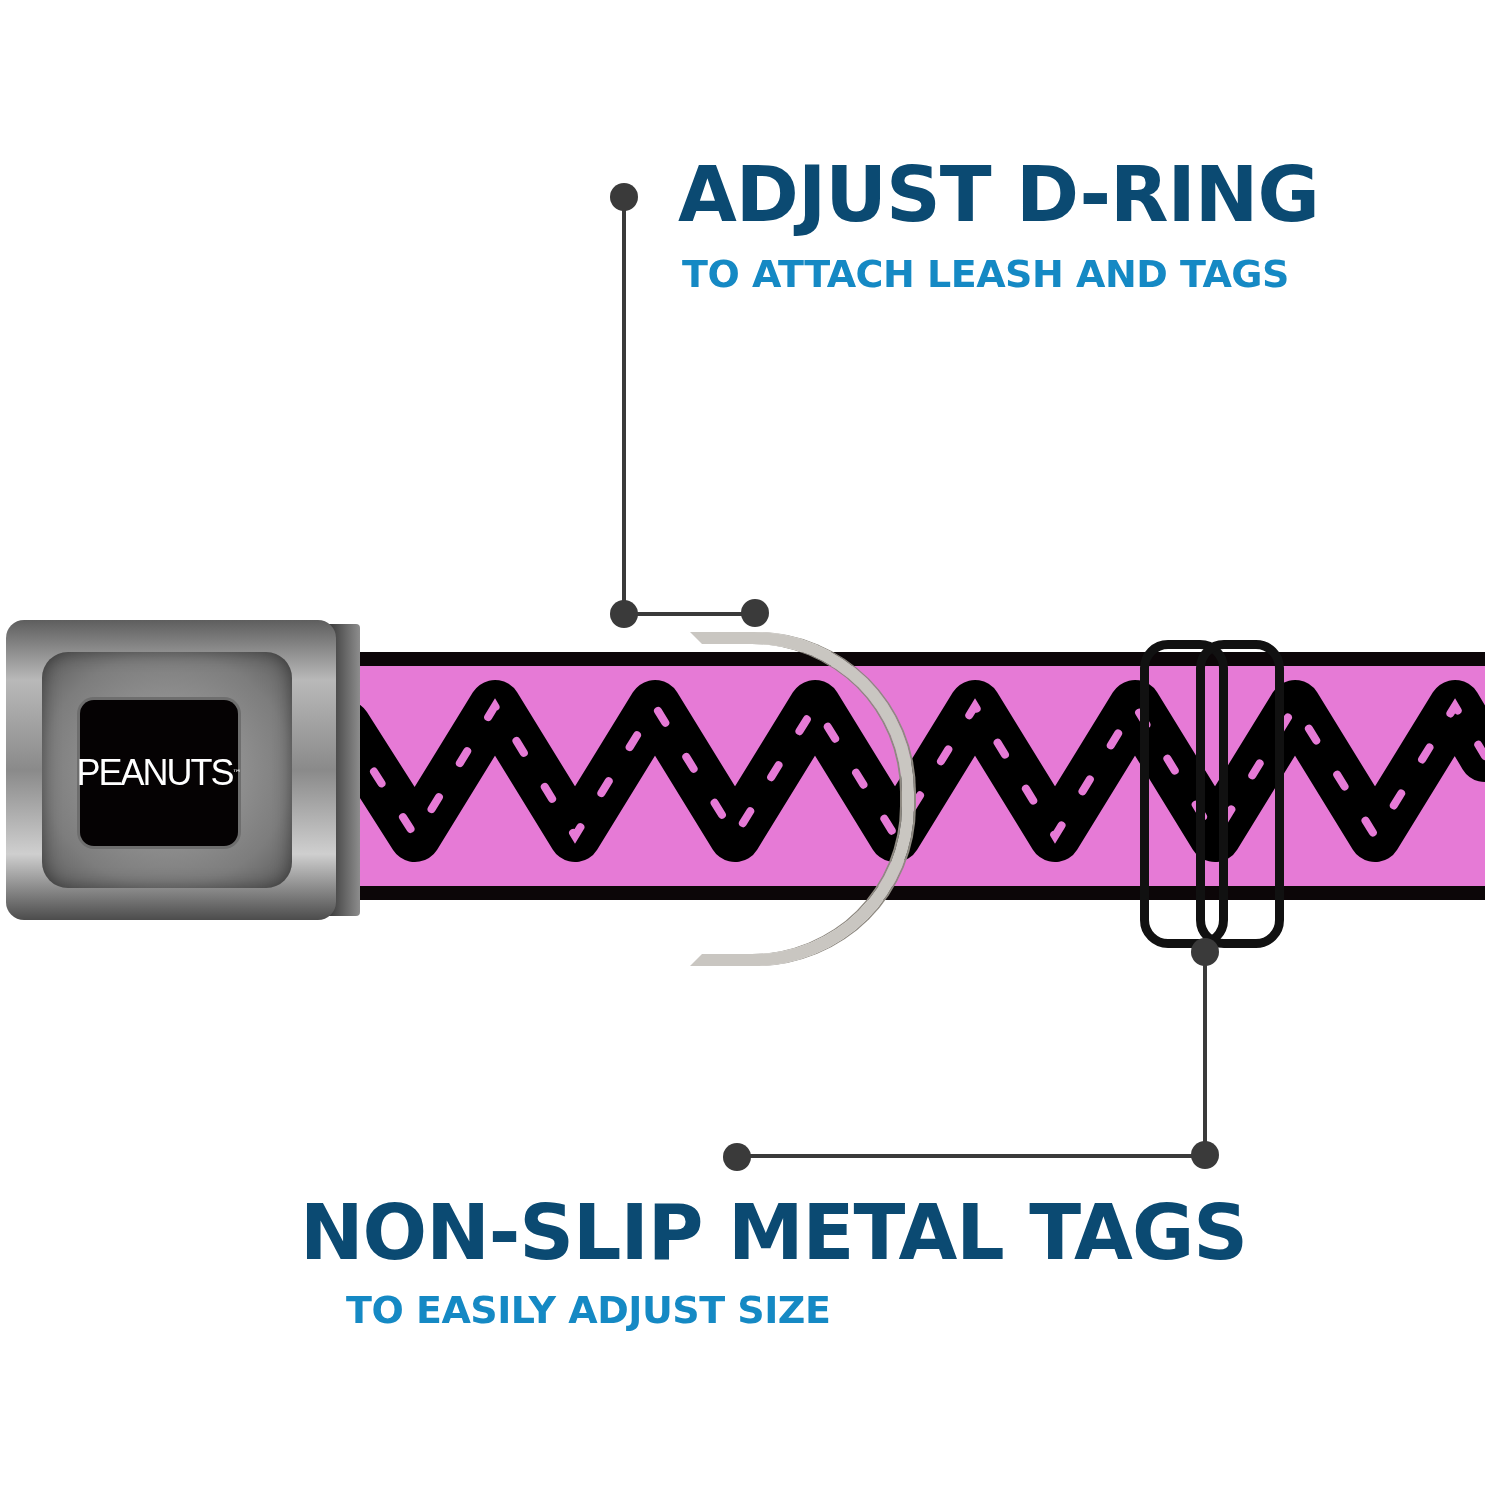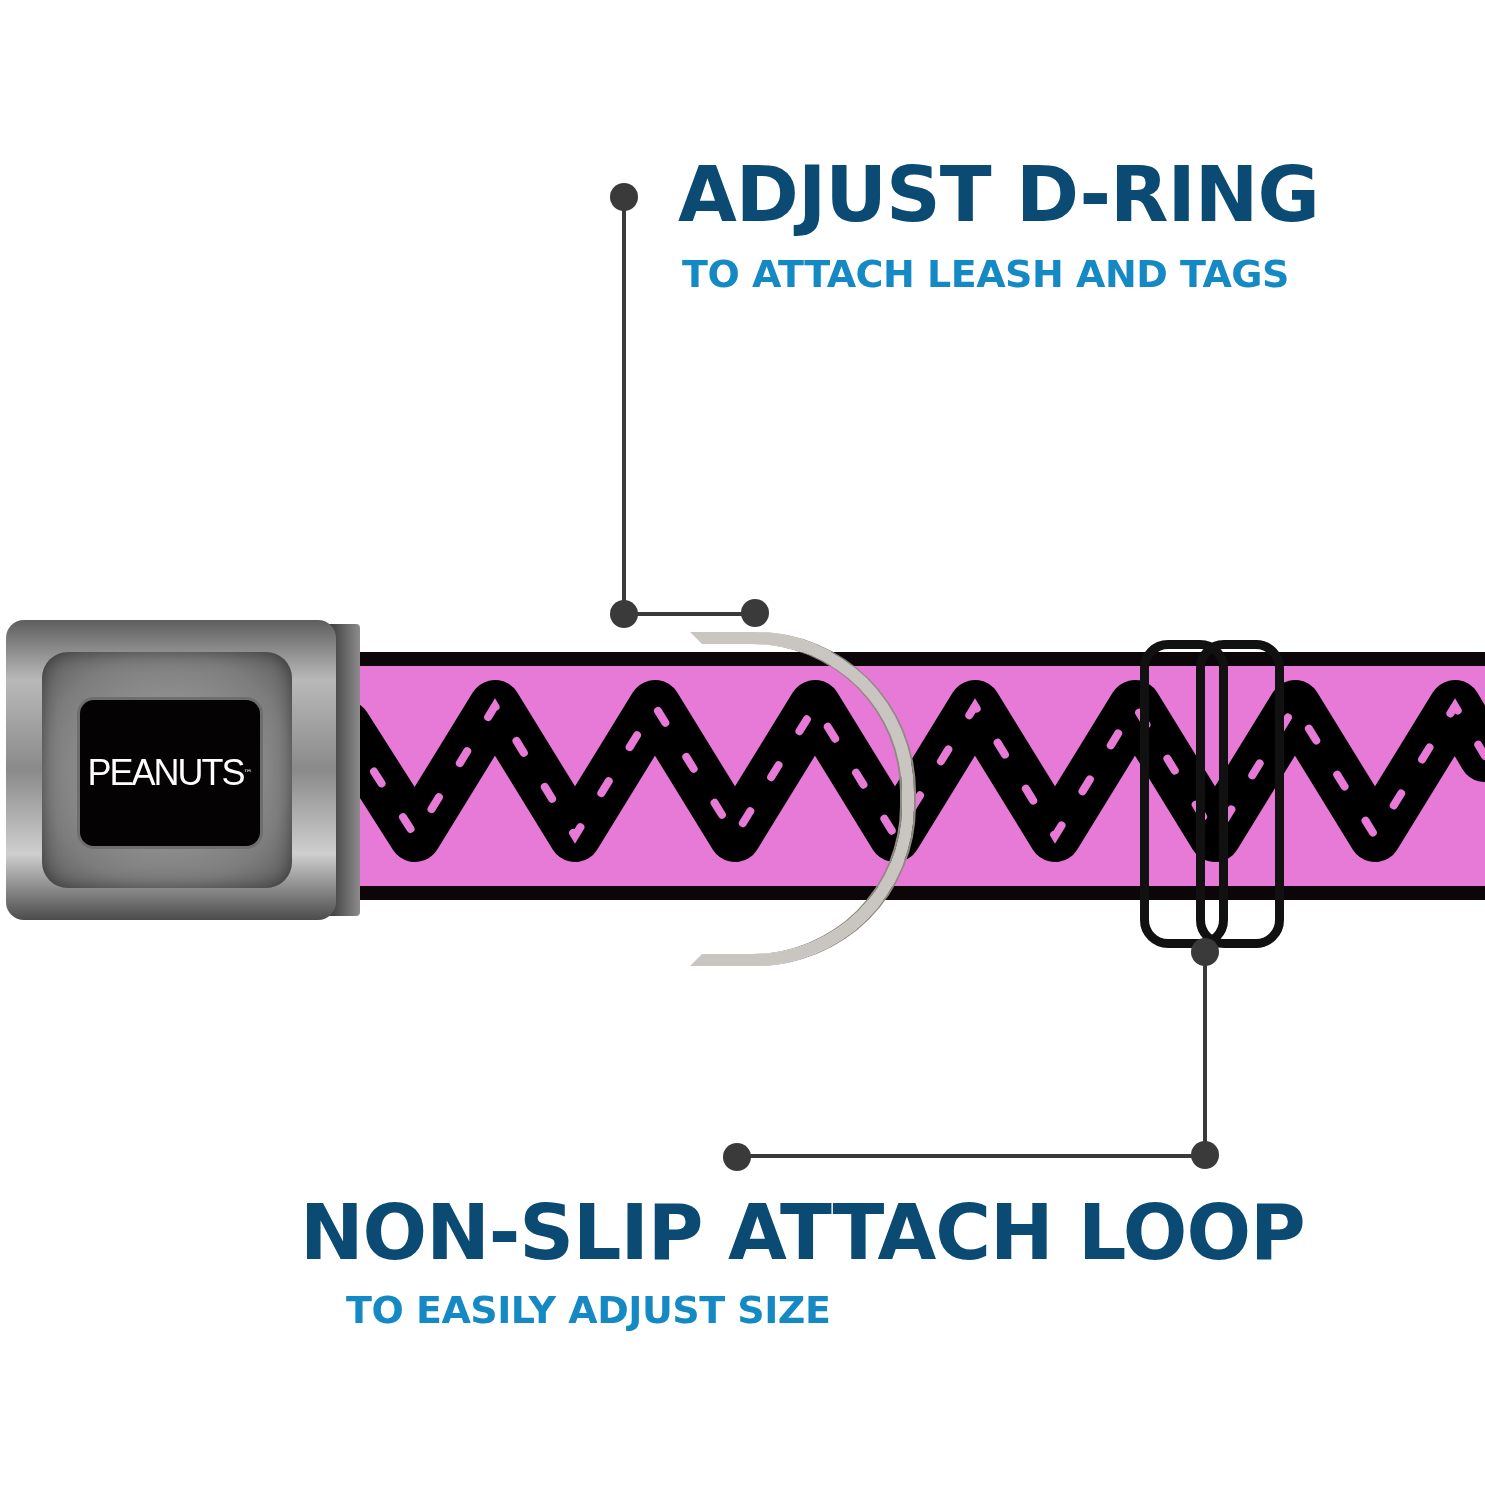--- a/index.html
+++ b/index.html
@@ -10,21 +10,21 @@
   .dot { width:28px; height:28px; border-radius:50%; background:#3a3a3a; }
   .vline { width:4px; background:#3a3a3a; }
   .hline { height:4px; background:#3a3a3a; }
   .strap { left:330px; top:652px; width:1160px; height:248px; background:#0c0608; }
   .strap-inner { left:345px; top:666px; width:1140px; height:220px; background:#e67ad6; }
   .buckle { left:6px; top:620px; width:330px; height:300px; border-radius:18px;
     background: linear-gradient(180deg,#5e5e5e 0%,#b9b9b9 20%,#8a8a8a 50%,#cfcfcf 78%,#4c4c4c 100%); }
   .buckle-inner { left:42px; top:652px; width:250px; height:236px; border-radius:26px;
     background: radial-gradient(ellipse at center,#a9a9a9 0%,#7d7d7d 70%,#5a5a5a 100%);
     box-shadow: inset 0 0 18px rgba(0,0,0,0.45); }
-  .badge { left:80px; top:700px; width:180px; height:146px; border-radius:14px; background:#050203;
+  .badge { left:80px; top:700px; width:158px; height:146px; border-radius:14px; background:#050203;
     box-shadow: 0 0 0 3px #6e6e6e; display:flex; align-items:center; justify-content:center; }
   .badge span { color:#ffffff; font-family:"Liberation Sans", sans-serif; font-size:36px; letter-spacing:-2px; }
   .buckle-tab { left:300px; top:624px; width:60px; height:292px; background:linear-gradient(90deg,#7a7a7a,#3d3d3d,#8d8d8d); border-radius:4px; }
   .dring { left:690px; top:632px; width:200px; height:310px; border:12px solid #c9c6c1; border-left-color:transparent; border-radius:0 160px 160px 0;
     box-shadow: inset -2px 0 0 #8f8a82, 2px 0 0 #8f8a82; }
   .loop { top:640px; width:70px; height:290px; border:9px solid #111; border-radius:28px; }
 </style>
 </head>
 <body>
 
@@ -57,14 +57,14 @@
 
 <div class="abs loop" style="left:1140px;"></div>
 <div class="abs loop" style="left:1196px;"></div>
 
 <div class="abs dot" style="left:1191px; top:938px;"></div>
 <div class="abs vline" style="left:1203px; top:952px; height:200px;"></div>
 <div class="abs dot" style="left:1191px; top:1141px;"></div>
 <div class="abs hline" style="left:738px; top:1154px; width:466px;"></div>
 <div class="abs dot" style="left:723px; top:1143px;"></div>
 
-<div class="abs title" style="left:300px; top:1188px; font-size:76px;">NON-SLIP ATTACH LOOP</div>
+<div class="abs title" style="left:300px; top:1188px; font-size:76px;">NON-SLIP METAL TAGS</div>
 <div class="abs sub" style="left:302px; top:1288px; font-size:38px;margin-left:44px;">TO EASILY ADJUST SIZE</div>
 
 </body></html>

